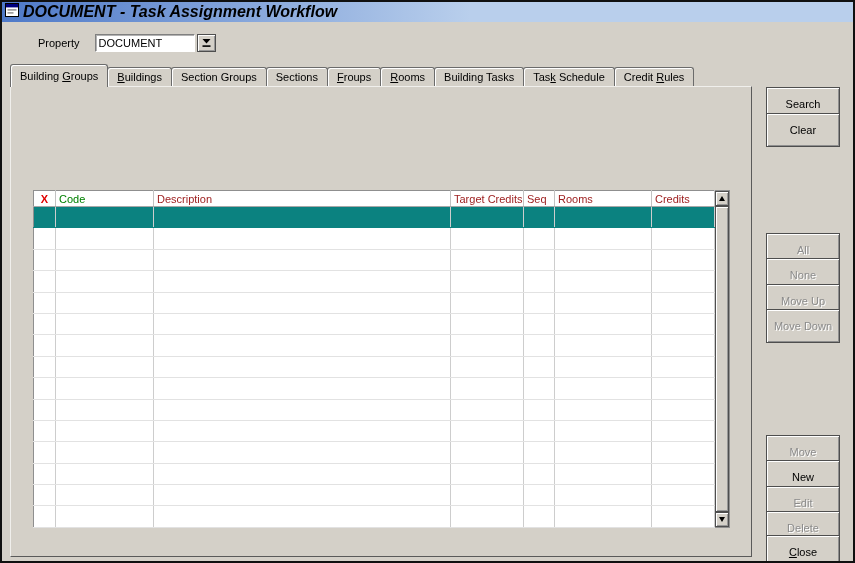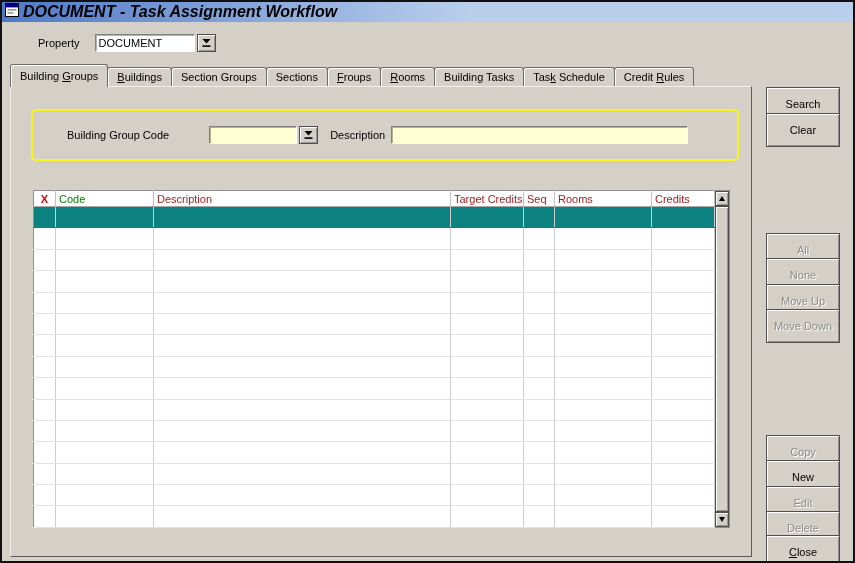--- a/index.html
+++ b/index.html
@@ -146,32 +146,20 @@
     <div class="tab"><span>Sections</span><span class="mn"></span><span></span></div>
     <div class="tab"><span></span><span class="mn">F</span><span>roups</span></div>
     <div class="tab"><span></span><span class="mn">R</span><span>ooms</span></div>
     <div class="tab"><span>Building Tasks</span><span class="mn"></span><span></span></div>
     <div class="tab"><span>Tas</span><span class="mn">k</span><span> Schedule</span></div>
     <div class="tab"><span>Credit </span><span class="mn">R</span><span>ules</span></div>
   </div>
 
   <div class="panel">
 
-    <div class="groupbox">
-      <span>Building Group Code</span>
-      <input class="field yellow code-field" value="" style="">
-      <button class="combo-btn">
-        <span><svg width="11" height="11" viewBox="0 0 11 11">
-              <polygon points="1.5,2 9.5,2 5.5,6.5" fill="#000"></polygon>
-              <rect x="1.5" y="8.3" width="8" height="1.6" fill="#000"></rect>
-            </svg></span>
-      </button>
-      <span class="desc-lbl">Description</span>
-      <input class="field yellow desc-field" value="" style="">
-    </div>
 
     <div class="grid-area">
       <table class="grid">
         <colgroup>
           <col style="width:22px">
             <col style="width:98px">
             <col style="width:297px">
             <col style="width:73px">
             <col style="width:31px">
             <col style="width:97px">
@@ -338,19 +326,19 @@
     </div>
 
   </div>
 
   <button class="abtn" style="top:85px">Search</button>
   <button class="abtn" style="top:111px">Clear</button>
   <button class="abtn disabled" style="top:231px" disabled="">All</button>
   <button class="abtn disabled" style="top:256px" disabled="">None</button>
   <button class="abtn disabled" style="top:282px" disabled="">Move Up</button>
   <button class="abtn disabled" style="top:307px" disabled="">Move Down</button>
-  <button class="abtn disabled" style="top:433px" disabled="">Copy</button>
+  <button class="abtn disabled" style="top:433px" disabled="">Move</button>
   <button class="abtn" style="top:458px">New</button>
   <button class="abtn disabled" style="top:484px" disabled="">Edit</button>
   <button class="abtn disabled" style="top:509px" disabled="">Delete</button>
   <button class="abtn" style="top:533px"><span></span><span class="mn">C</span><span>lose</span></button>
 
 </div>
 
 </body></html>

